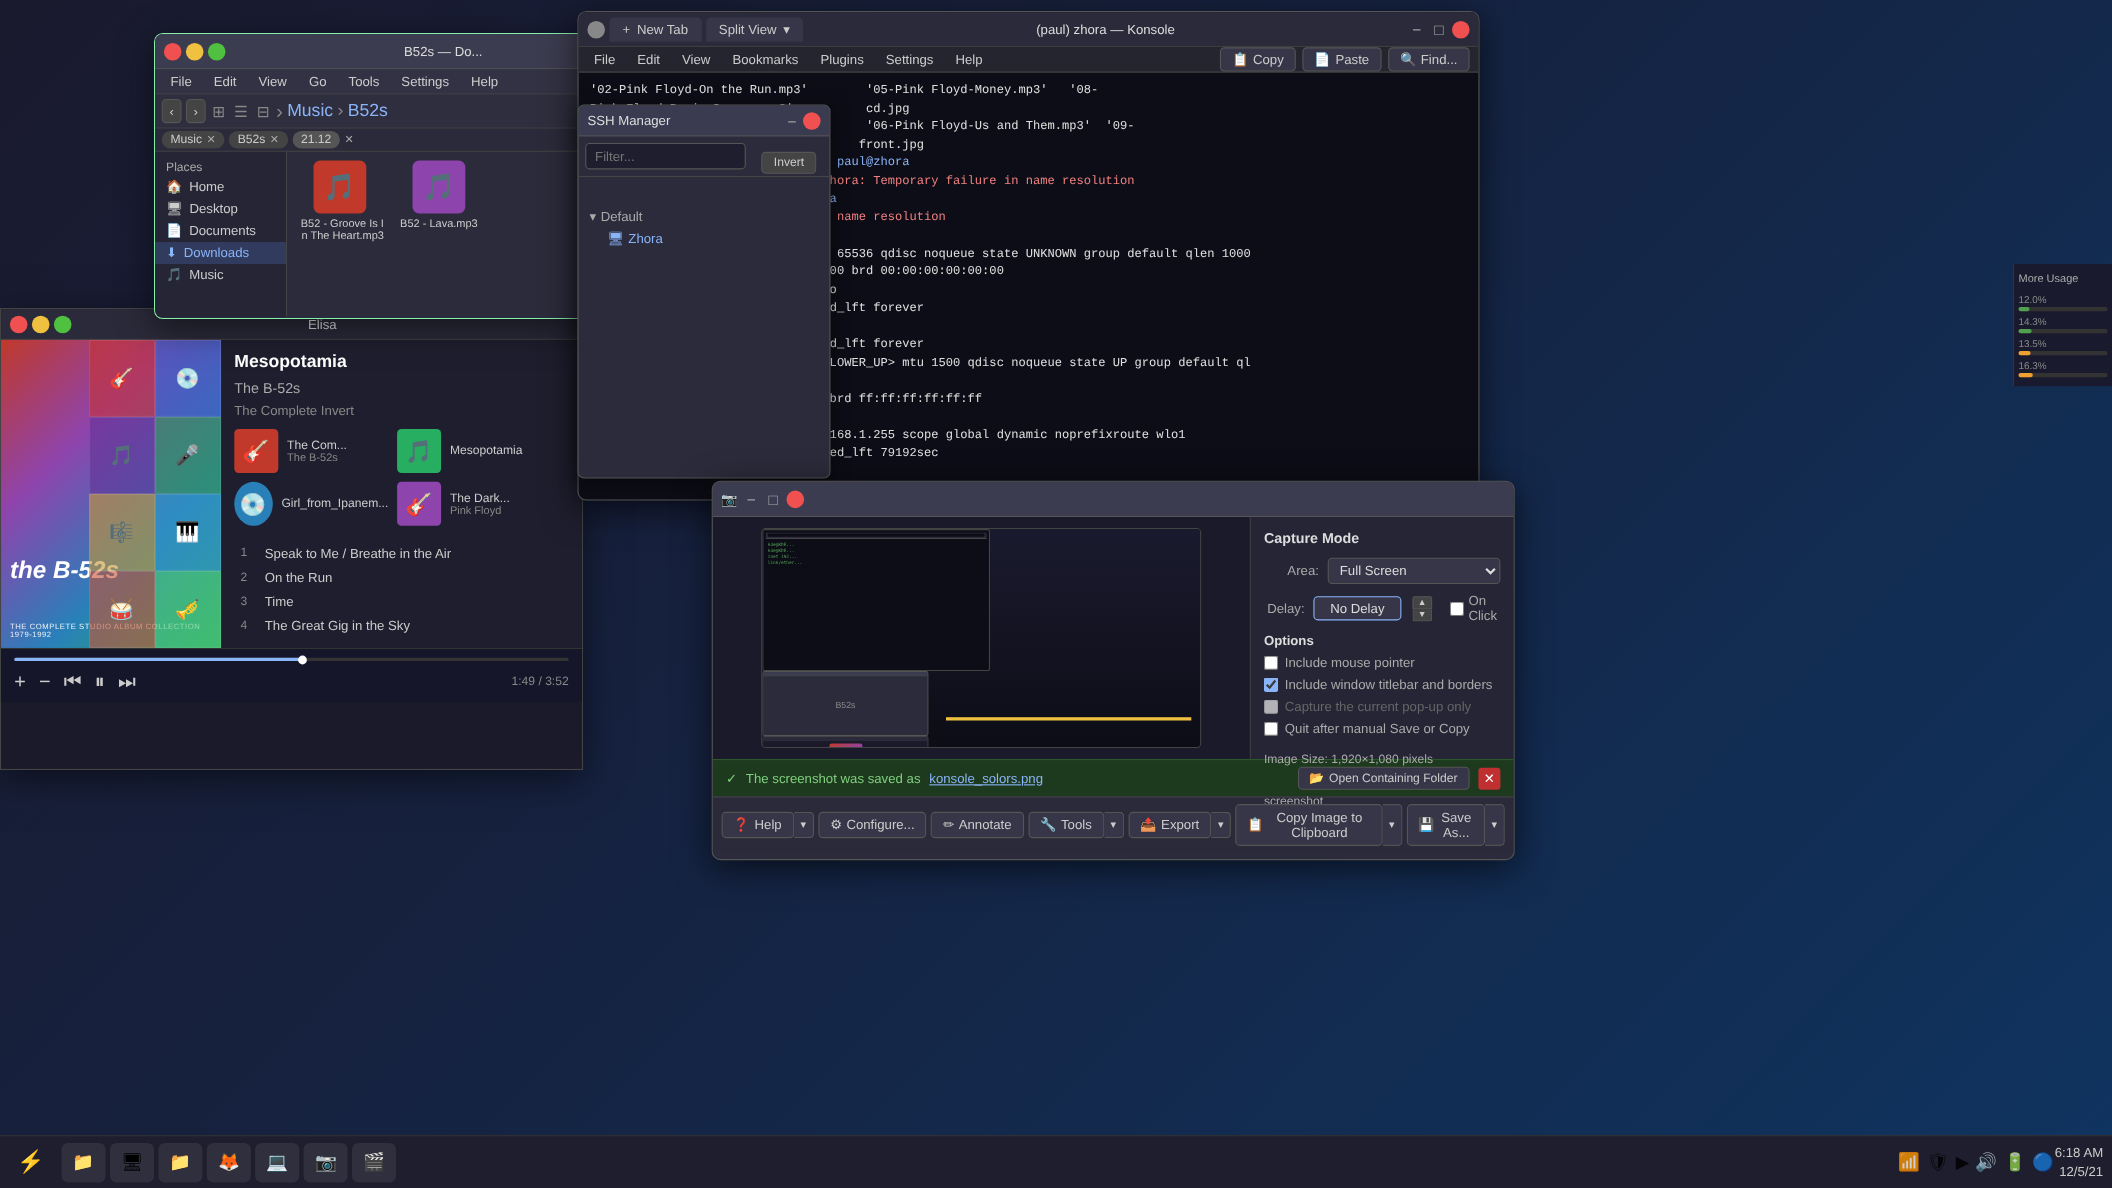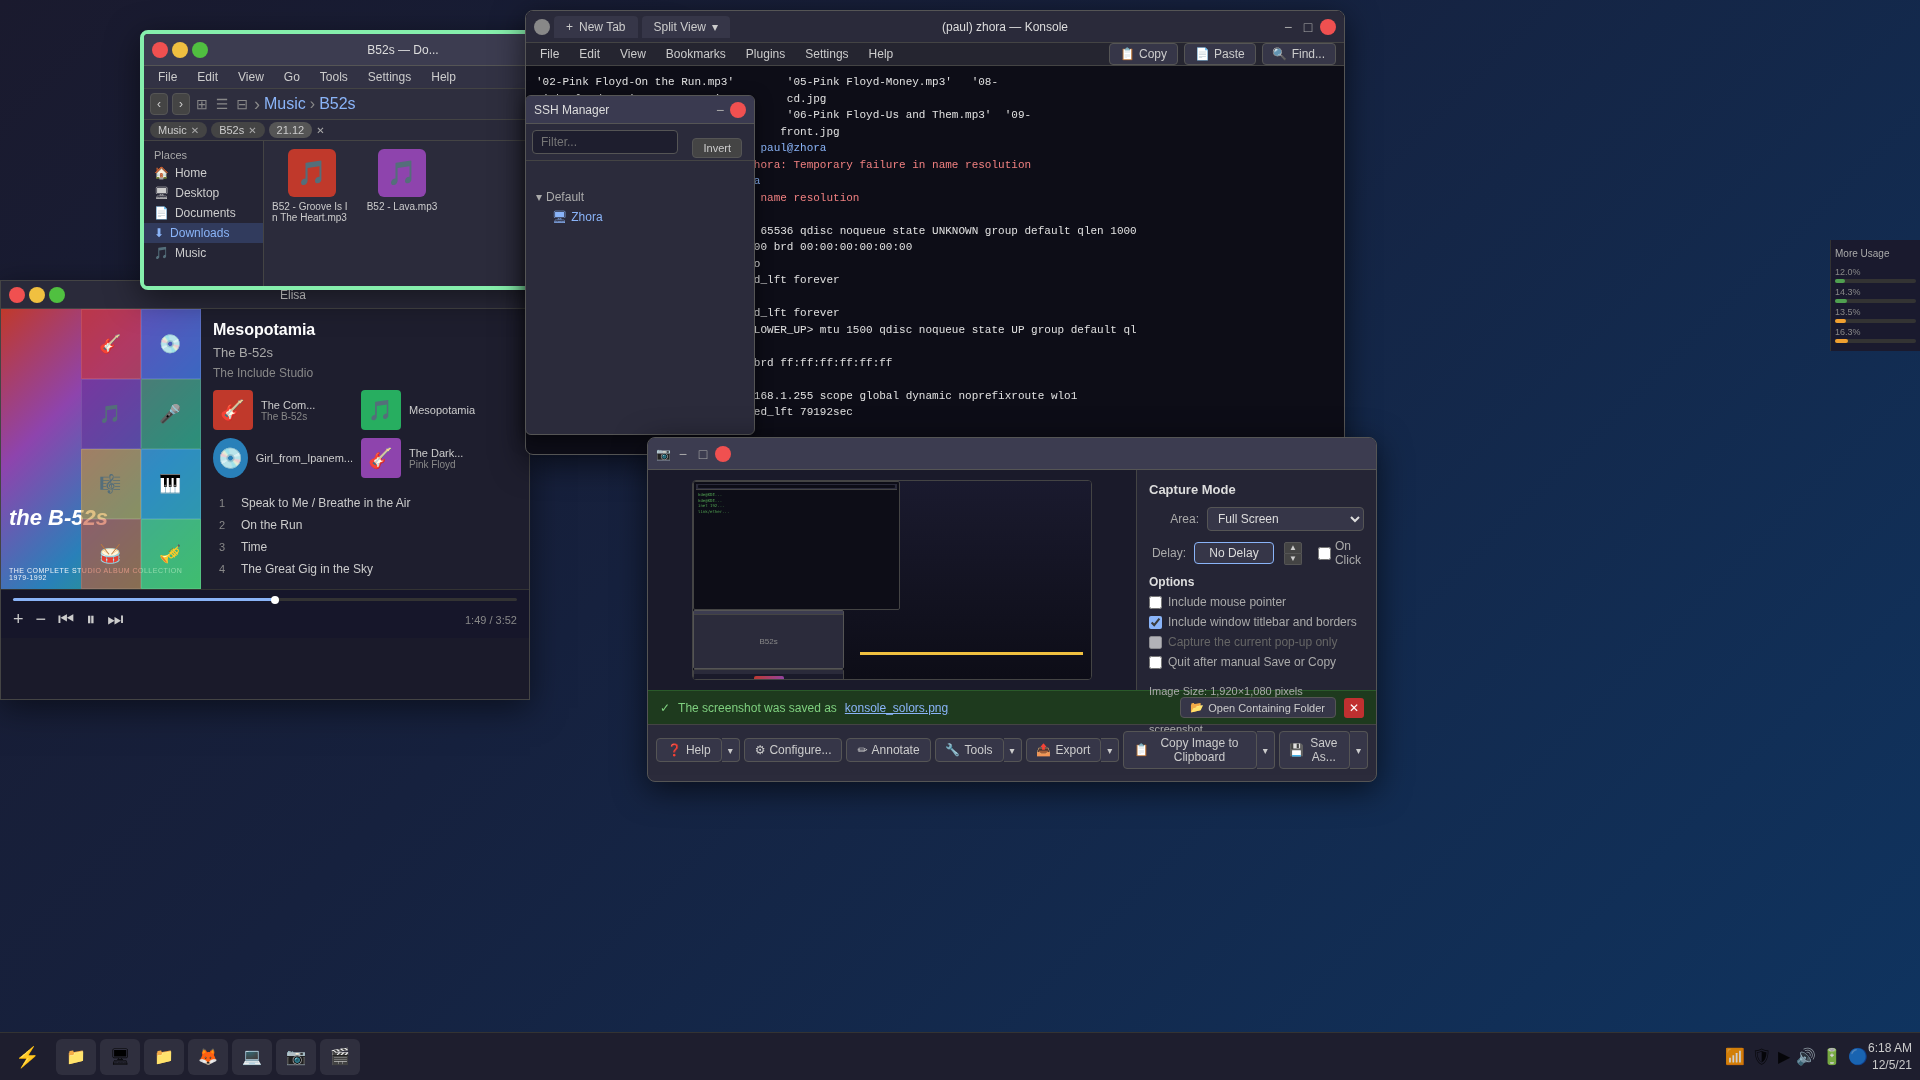--- a/index.html
+++ b/index.html
@@ -30,21 +30,21 @@
     }
     .taskbar-spacer { flex: 1; }
     .taskbar-right { display: flex; align-items: center; gap: 8px; font-size: 12px; color: #ccc; }
     .taskbar-time { text-align: right; line-height: 1.4; }
     .taskbar-tray { display: flex; align-items: center; gap: 6px; }
     .tray-icon { font-size: 16px; cursor: pointer; opacity: 0.8; }
 
     
     .file-manager {
       position: absolute; top: 30px; left: 140px; width: 530px; height: 260px;
-      background: #2b2b3b; border: 4px solid #86efac; border-radius: 8px;
+      background: #2b2b3b; border: 1px solid #86efac; border-radius: 8px;
       box-shadow: 0 8px 32px rgba(0,0,0,0.5); overflow: hidden; z-index: 20;
     }
     .window-titlebar {
       height: 32px; background: #3c3c50; display: flex; align-items: center;
       padding: 0 8px; border-bottom: 1px solid #555; user-select: none;
     }
     .window-title { flex: 1; font-size: 12px; color: #ddd; text-align: center; }
     .win-btn {
       width: 16px; height: 16px; border-radius: 50%; border: none; cursor: pointer; font-size: 10px;
       display: flex; align-items: center; justify-content: center; color: transparent;
@@ -71,21 +71,21 @@
     .size-badge { background: #555; border-radius: 10px; padding: 2px 8px; font-size: 11px; color: #ccc; }
 
     .fm-sidebar-content { display: flex; height: 150px; }
     .fm-sidebar { width: 120px; background: #252535; border-right: 1px solid #444; padding: 4px 0; }
     .fm-sidebar-item { display: flex; align-items: center; gap: 6px; padding: 3px 10px; font-size: 12px; color: #ccc; cursor: pointer; }
     .fm-sidebar-item.active { background: rgba(100,150,255,0.2); color: #8ab4f8; }
     .fm-sidebar-label { font-size: 11px; color: #aaa; padding: 4px 10px 2px; }
     .fm-main { flex: 1; padding: 8px; display: flex; flex-wrap: wrap; gap: 10px; overflow-y: auto; }
     .fm-file { display: flex; flex-direction: column; align-items: center; gap: 4px; cursor: pointer; width: 80px; }
     .fm-file-icon { width: 48px; height: 48px; border-radius: 6px; display: flex; align-items: center; justify-content: center; font-size: 28px; }
-    .fm-file-name { font-size: 10px; color: #ccc; text-align: left; word-break: break-all; }
+    .fm-file-name { font-size: 10px; color: #ccc; text-align: right; word-break: break-all; }
 
     
     .music-player {
       position: absolute; top: 280px; left: 0; width: 530px; height: 420px;
       background: #1a1a2a; border: 1px solid #444; border-radius: 0;
       box-shadow: 0 8px 32px rgba(0,0,0,0.5); overflow: hidden; z-index: 18;
     }
     .player-album-area { display: flex; height: 280px; }
     .player-album-art { width: 200px; height: 280px; background: linear-gradient(135deg, #c0392b, #8e44ad, #2980b9, #27ae60); display: flex; align-items: center; justify-content: center; flex-shrink: 0; position: relative; overflow: hidden; }
     .album-grid { position: absolute; right: 0; top: 0; width: 120px; height: 280px; display: grid; grid-template-columns: 1fr 1fr; grid-template-rows: 1fr 1fr 1fr 1fr; }
@@ -314,21 +314,21 @@
         <div class="album-cell" style="background:rgba(50,150,80,0.6)">🎤</div>
         <div class="album-cell" style="background:rgba(200,150,50,0.6)">🎼</div>
         <div class="album-cell" style="background:rgba(50,150,200,0.6)">🎹</div>
         <div class="album-cell" style="background:rgba(200,80,50,0.6)">🥁</div>
         <div class="album-cell" style="background:rgba(80,200,120,0.6)">🎺</div>
       </div>
     </div>
     <div class="player-info">
       <div class="player-song-title">Mesopotamia</div>
       <div class="player-artist">The B-52s</div>
-      <div class="player-album-name">The Include Studio</div>
+      <div class="player-album-name">The Complete Invert</div>
 
       <div style="display:flex;gap:8px;margin-top:4px;flex-wrap:wrap;">
         <div class="also-item">
           <div class="also-art" style="background:#c0392b;">🎸</div>
           <div>
             <div class="also-title">The Com...</div>
             <div class="also-artist">The B-52s</div>
           </div>
         </div>
         <div class="also-item">

